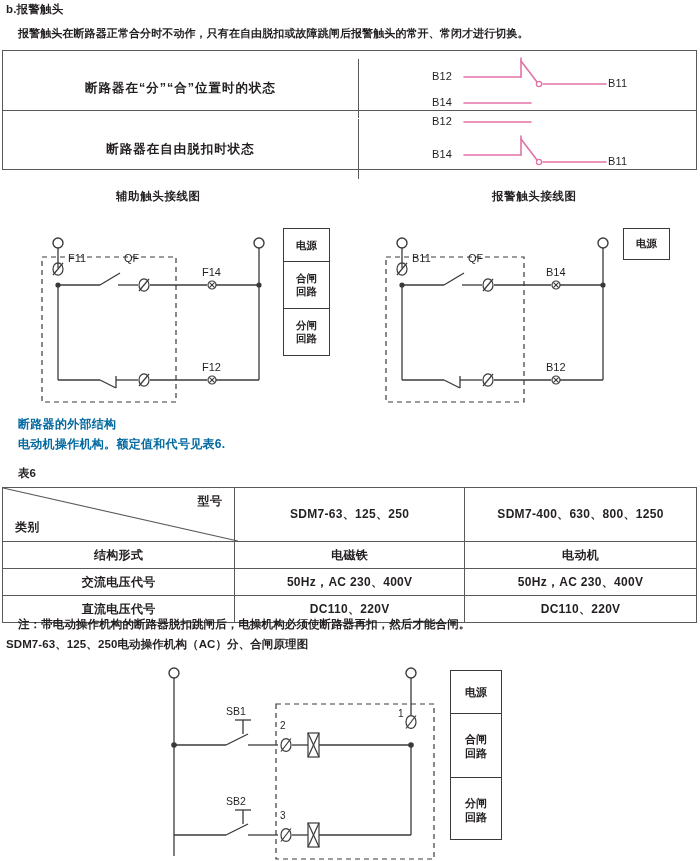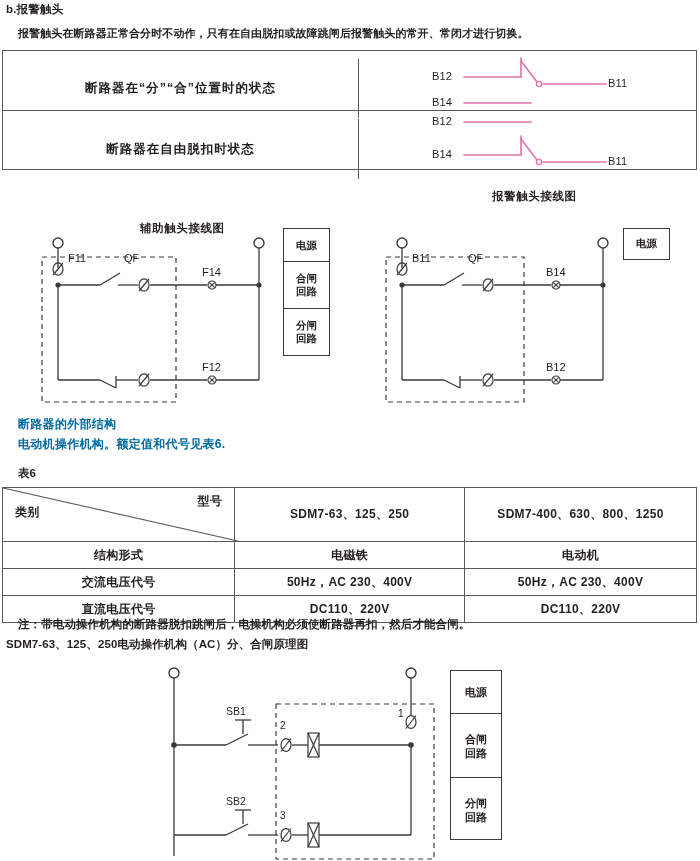--- a/index.html
+++ b/index.html
@@ -23,21 +23,21 @@
     display:flex;align-items:center;justify-content:center;
     font-size:12.5px;font-weight:bold;letter-spacing:1px;
     border-right:1px solid #58595b;box-sizing:border-box;
   }
   #state-table .sdiagram{position:absolute;left:356px;top:0;right:0;height:100%;}
 
   .pinklabel{position:absolute;font-size:11px;font-weight:normal;color:#231f20;letter-spacing:.2px;}
 
   
   .diagram-title{font-size:11.5px;font-weight:bold;letter-spacing:.6px;}
-  #aux-title{left:140px;top:189px;margin-top:32px;}
+  #aux-title{left:116px;top:189px;}
   #alarm-title{left:492px;top:189px;}
 
   
   .bluetext{color:#0369a1;font-size:12px;font-weight:bold;letter-spacing:.3px;}
   #blue-line-1{left:18px;top:416px;}
   #blue-line-2{left:18px;top:436px;}
 
   #table6-caption{left:18px;top:466px;font-size:11.5px;font-weight:bold;}
 
   
@@ -46,21 +46,21 @@
     border:1px solid #58595b;text-align:center;
     font-size:12px;font-weight:bold;letter-spacing:.3px;
     height:26px;padding:0 2px;color:#231f20;
   }
   #table6 td.hdrcell{padding:0;height:53px;position:relative;width:235px;}
   #table6 td.c2{width:228px;}
   #table6 td.c3{width:230px;}
   .diag-split{position:absolute;inset:0;}
   .diag-split svg{position:absolute;left:0;top:0;}
   .diag-top{position:absolute;right:12px;top:5px;font-size:12px;font-weight:bold;}
-  .diag-bot{position:absolute;left:12px;bottom:20px;font-size:12px;font-weight:bold;}
+  .diag-bot{position:absolute;left:12px;bottom:5px;font-size:12px;font-weight:bold;}
 
   
   #note-line-1{left:18px;top:617px;font-size:11.5px;font-weight:bold;letter-spacing:.1px;}
   #note-line-2{left:6px;top:637px;font-size:11.5px;font-weight:bold;letter-spacing:.1px;}
 
   
   .diagram-svg{position:absolute;}
 </style>
 </head>
 <body>

